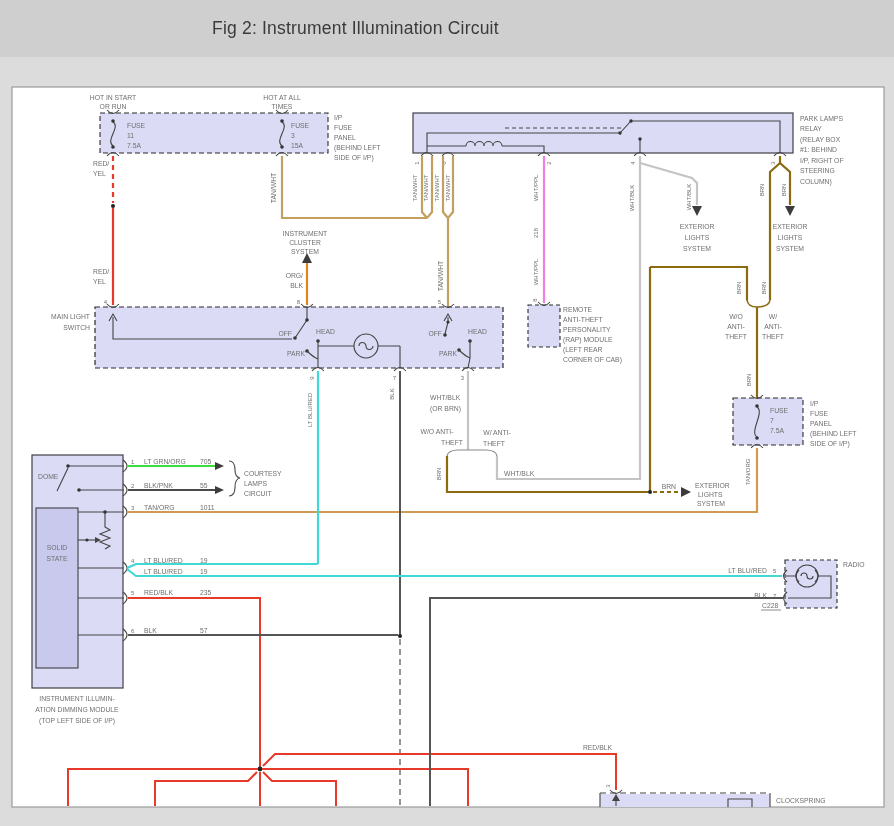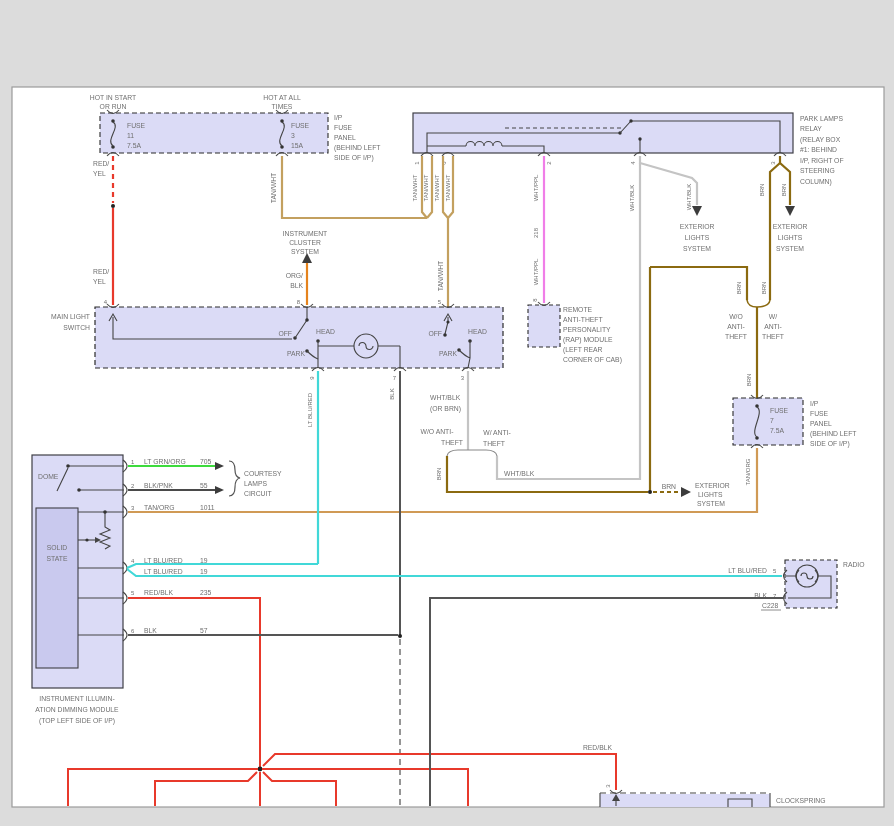--- a/index.html
+++ b/index.html
@@ -11,20 +11,23 @@
   svg{position:absolute;left:0;top:0;}
   svg text{font-family:"Liberation Sans",sans-serif;fill:#6f6f6f;font-size:6.8px;}
   text.tiny{font-size:6px;}
   .wire{fill:none;}
   .dk{stroke:#444;stroke-width:1.1;fill:none;}
 </style>
 </head>
 <body>
 
 <div id="stage">
+  <div id="title-band">
+    <div class="t">Fig 2: Instrument Illumination Circuit</div>
+  </div>
 
   <svg width="894" height="826" viewBox="0 0 894 826">
 
     <rect x="12" y="87" width="872" height="720" fill="#ffffff" stroke="#9b9b9b" stroke-width="1.2"></rect>
 
     <g>
       <rect x="100" y="113" width="228" height="40" fill="#dbdbf6" stroke="#2a2a2a" stroke-width="1.1" stroke-dasharray="5 3"></rect>
       <path class="dk" stroke="#777" d="M107,110 Q113,117 119,110 M276,110 Q282,117 288,110"></path>
       <path class="dk" stroke="#777" d="M107,156 Q113,149 119,156 M276,156 Q282,149 288,156"></path>
       <circle cx="113" cy="121" r="1.8" fill="#333"></circle>

